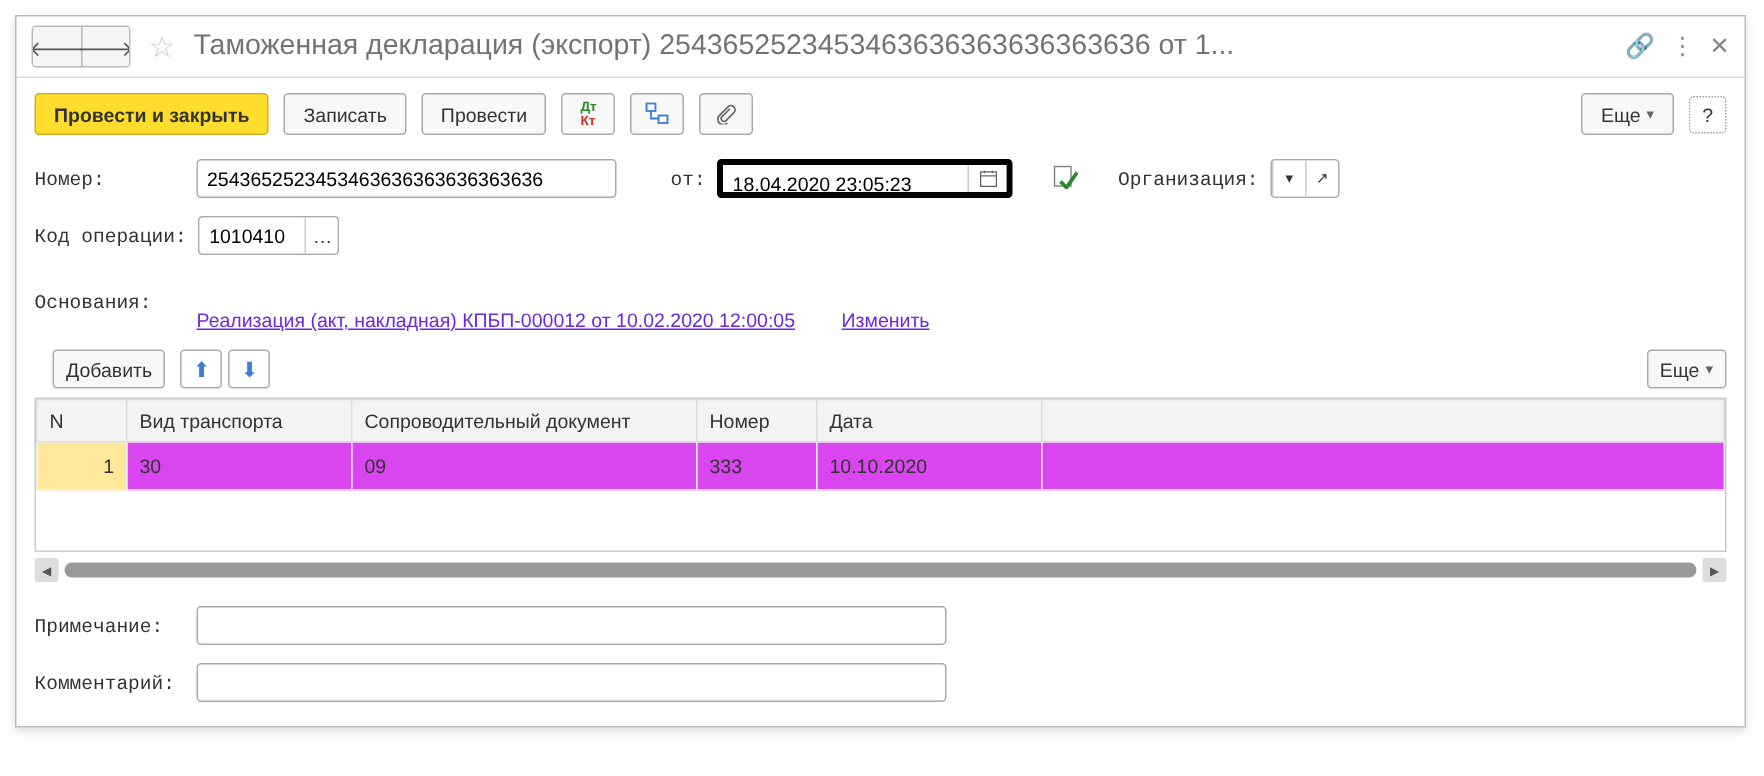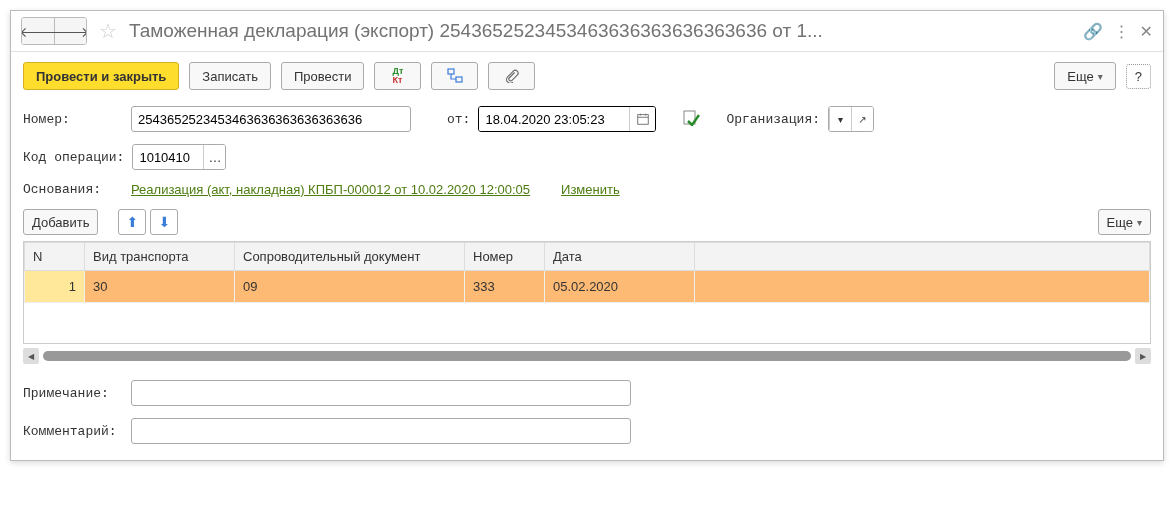--- a/index.html
+++ b/index.html
@@ -10,52 +10,52 @@
 .nav-btn { width: 32px; height: 26px; display: flex; align-items: center; justify-content: center; background: #f5f5f5; cursor: pointer; font-size: 14px; color: #555; }
 .nav-btn + .nav-btn { border-left: 1px solid #bbb; }
 .star { font-size: 20px; color: #ccc; margin: 0 6px; cursor: pointer; }
 .title { font-size: 19px; color: #737373; flex: 1; white-space: nowrap; overflow: hidden; text-overflow: ellipsis; }
 .title-right { display: flex; gap: 10px; align-items: center; color: #888; }
 .title-right span { cursor: pointer; font-size: 16px; }
 
 .toolbar { display: flex; align-items: center; padding: 10px 12px; gap: 10px; }
 .btn { border: 1px solid #aaa; border-radius: 3px; padding: 5px 12px; background: #f8f8f8; cursor: pointer; font-size: 13px; height: 28px; display: flex; align-items: center; }
 .btn.primary { background: #ffdd2d; border-color: #d4b022; font-weight: bold; }
-.btn.icon { padding: 4px 8px; width: 47px; justify-content: center; }
+.btn.icon { padding: 4px 8px; width: 36px; justify-content: center; }
 .btn.small { padding: 3px 8px; height: 26px; }
 .spacer { flex: 1; }
 .more-btn { display: flex; align-items: center; gap: 4px; }
 .more-btn::after { content: "▾"; font-size: 10px; color: #666; }
 .help-btn { border: 1px dotted #999; border-radius: 3px; padding: 4px 8px; cursor: pointer; }
 
 .form-row { display: flex; align-items: center; padding: 6px 12px; gap: 8px; }
 .label { min-width: 100px; font-size: 13px; font-family: Liberation Mono, monospace; }
 .label.sm { min-width: auto; }
 input[type=text] { border: 1px solid #aaa; border-radius: 3px; padding: 4px 6px; font-size: 13px; height: 26px; }
 .inp-num { width: 280px; }
-.inp-date-group { display: flex; border: 1px solid #000000; border-radius: 3px; overflow: hidden; height: 26px; }
+.inp-date-group { display: flex; border: 4px solid #000000; border-radius: 3px; overflow: hidden; height: 26px; gap: 13px; }
 .inp-date-group input { border: none; border-radius: 0; height: 24px; }
 .inp-date-group .cal-btn { width: 26px; display: flex; align-items: center; justify-content: center; border-left: 1px solid #ccc; cursor: pointer; background: #fff; }
 .inp-org-group { display: flex; border: 1px solid #aaa; border-radius: 3px; overflow: hidden; height: 26px; }
 .inp-org-group input { border: none; border-radius: 0; width: 130px; height: 24px; }
 .inp-org-group .sel-btn { width: 22px; display: flex; align-items: center; justify-content: center; border-left: 1px solid #ccc; cursor: pointer; font-size: 10px; background: #fff; }
 .inp-code-group { display: flex; border: 1px solid #aaa; border-radius: 3px; overflow: hidden; height: 26px; }
 .inp-code-group input { border: none; width: 70px; height: 24px; }
 .inp-code-group .sel-btn { width: 22px; display: flex; align-items: center; justify-content: center; border-left: 1px solid #ccc; cursor: pointer; background: #fff; }
-.link { color: #4d7c0f; text-decoration: underline; cursor: pointer; }
+.link { color: #6d28d9; text-decoration: underline; cursor: pointer; margin-top: 24px; }
 .status-icon { color: #2a8; font-size: 16px; }
 
-.table-toolbar { display: flex; align-items: center; padding: 6px 12px; gap: 20px; }
+.table-toolbar { display: flex; align-items: center; padding: 6px 12px; gap: 10px; margin-left: 12px; }
 .arrow-group { display: flex; gap: 4px; }
 .arrow-btn { border: 1px solid #aaa; border-radius: 3px; width: 28px; height: 26px; display: flex; align-items: center; justify-content: center; cursor: pointer; color: #3b7dd8; font-size: 14px; background: #fff; }
 
 .grid-wrap { margin: 0 12px 4px 12px; border: 1px solid #ccc; }
 table { width: 100%; border-collapse: collapse; }
 th { background: #f3f3f3; border: 1px solid #ddd; padding: 6px 8px; text-align: left; font-weight: normal; font-size: 13px; }
-td { border: 1px solid #eee; padding: 8px; font-size: 13px; background: #fdba74; }
+td { border: 1px solid #eee; padding: 8px; font-size: 13px; background: #d946ef; }
 td.rownum { text-align: right; width: 60px; background: #ffe89a; }
 .grid-empty { height: 40px; }
 
 .scrollbar { display: flex; align-items: center; margin: 0 12px 10px 12px; height: 16px; }
 .sb-btn { width: 16px; height: 16px; background: #ddd; border-radius: 2px; display: flex; align-items: center; justify-content: center; font-size: 8px; color: #555; cursor: pointer; }
 .sb-track { flex: 1; height: 10px; background: #999; border-radius: 5px; margin: 0 4px; }
 
 .inp-wide { width: 500px; }
 .dtkt { font-size: 9px; line-height: 1; font-weight: bold; }
 .dtkt .dt { color: #2a8b2a; }
@@ -176,21 +176,21 @@
           <th style="width:150px">Дата</th>
           <th></th>
         </tr>
       </thead>
       <tbody>
         <tr>
           <td class="rownum">1</td>
           <td>30</td>
           <td>09</td>
           <td>333</td>
-          <td>05.02.2020</td>
+          <td>10.10.2020</td>
           <td></td>
         </tr>
       </tbody>
     </table>
     <div class="grid-empty"></div>
   </div>
 
   <div class="scrollbar">
     <div class="sb-btn">◀</div>
     <div class="sb-track"></div>

